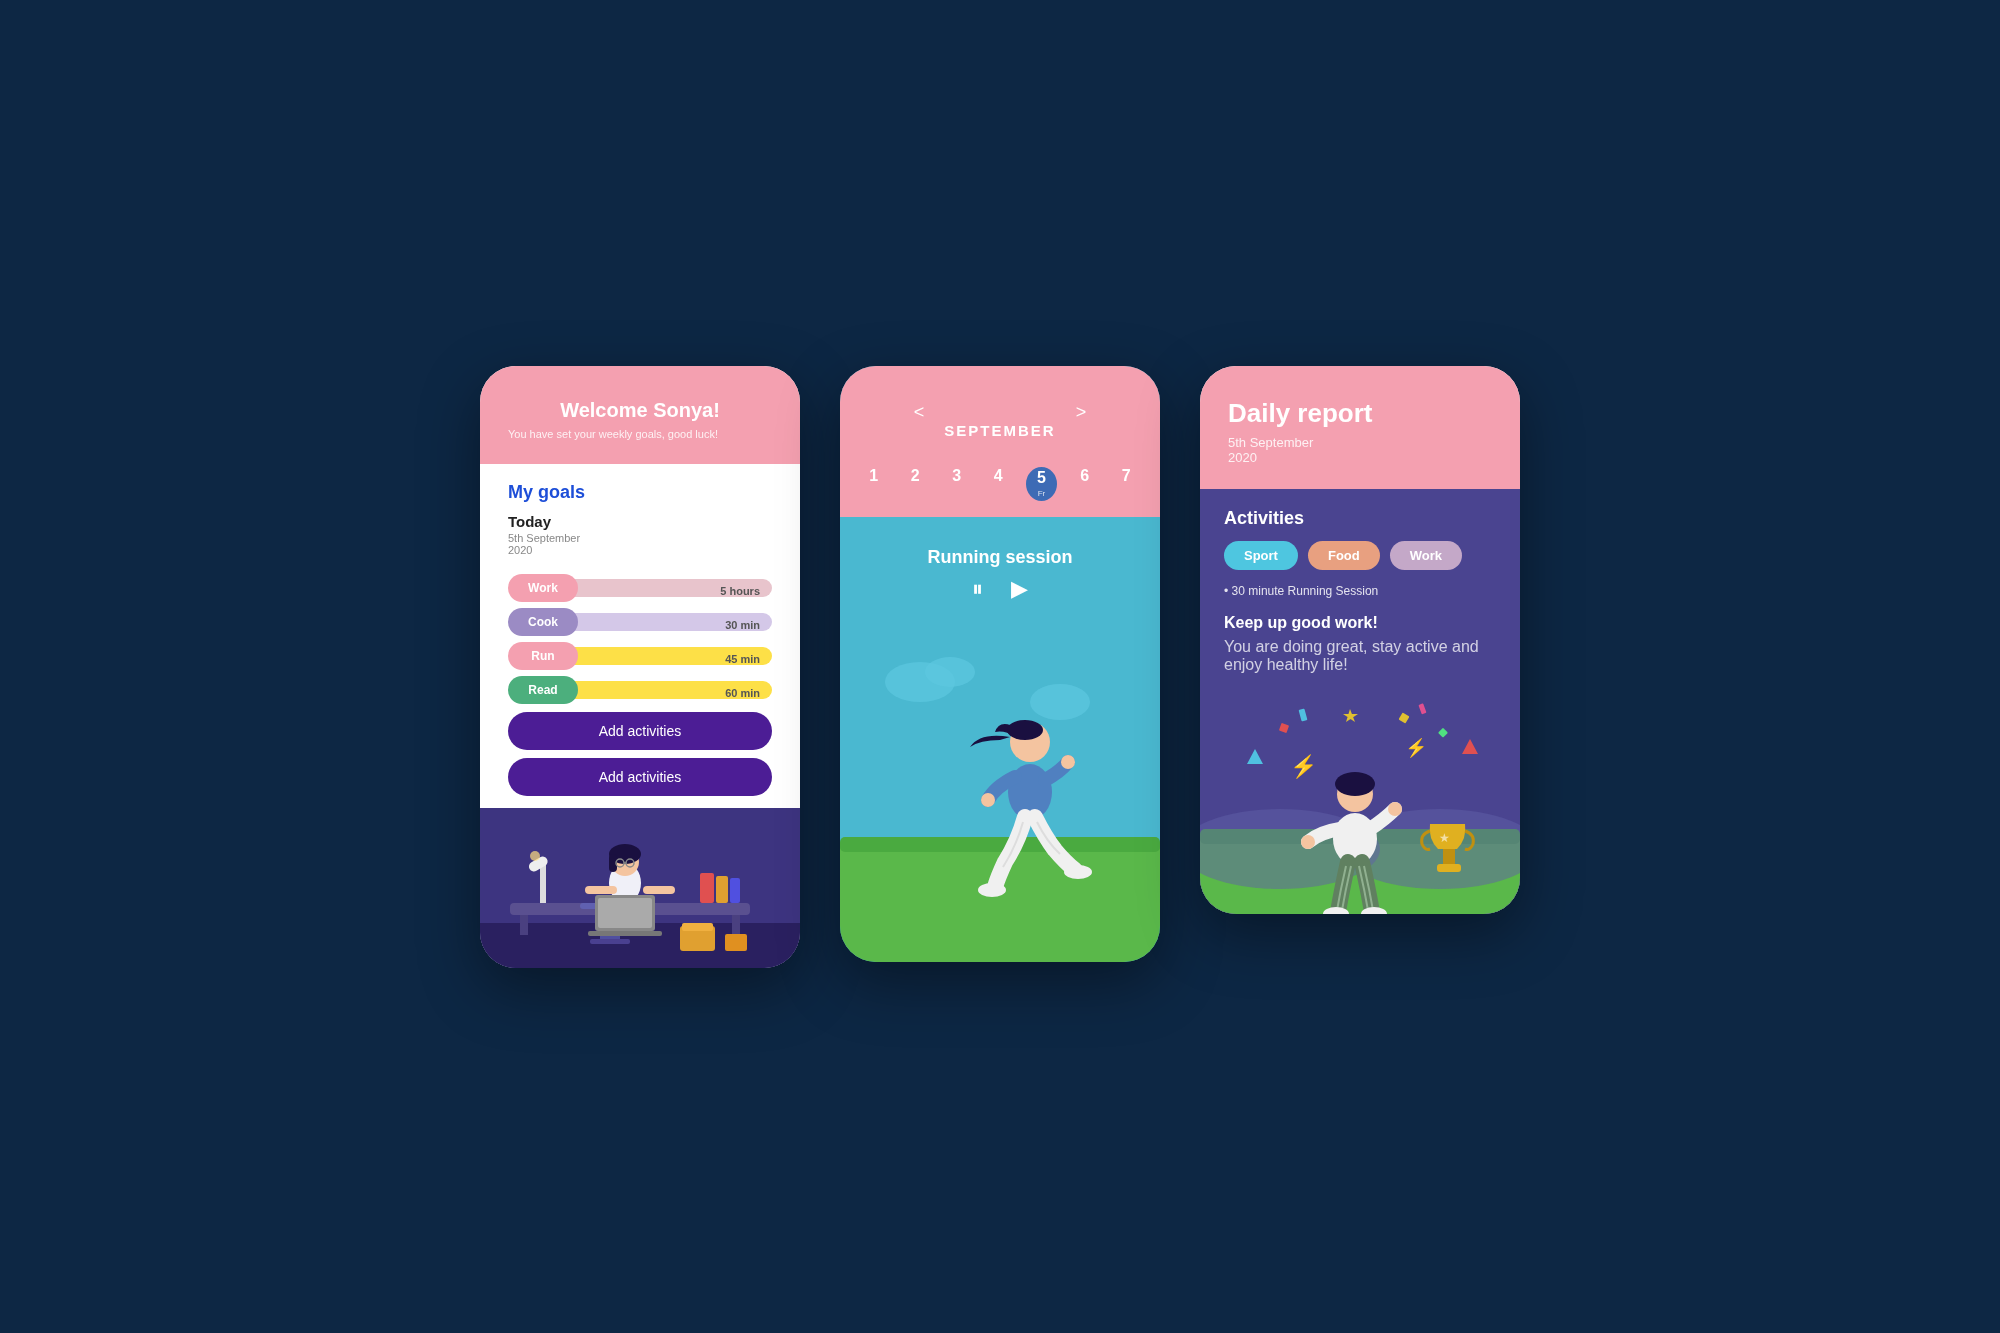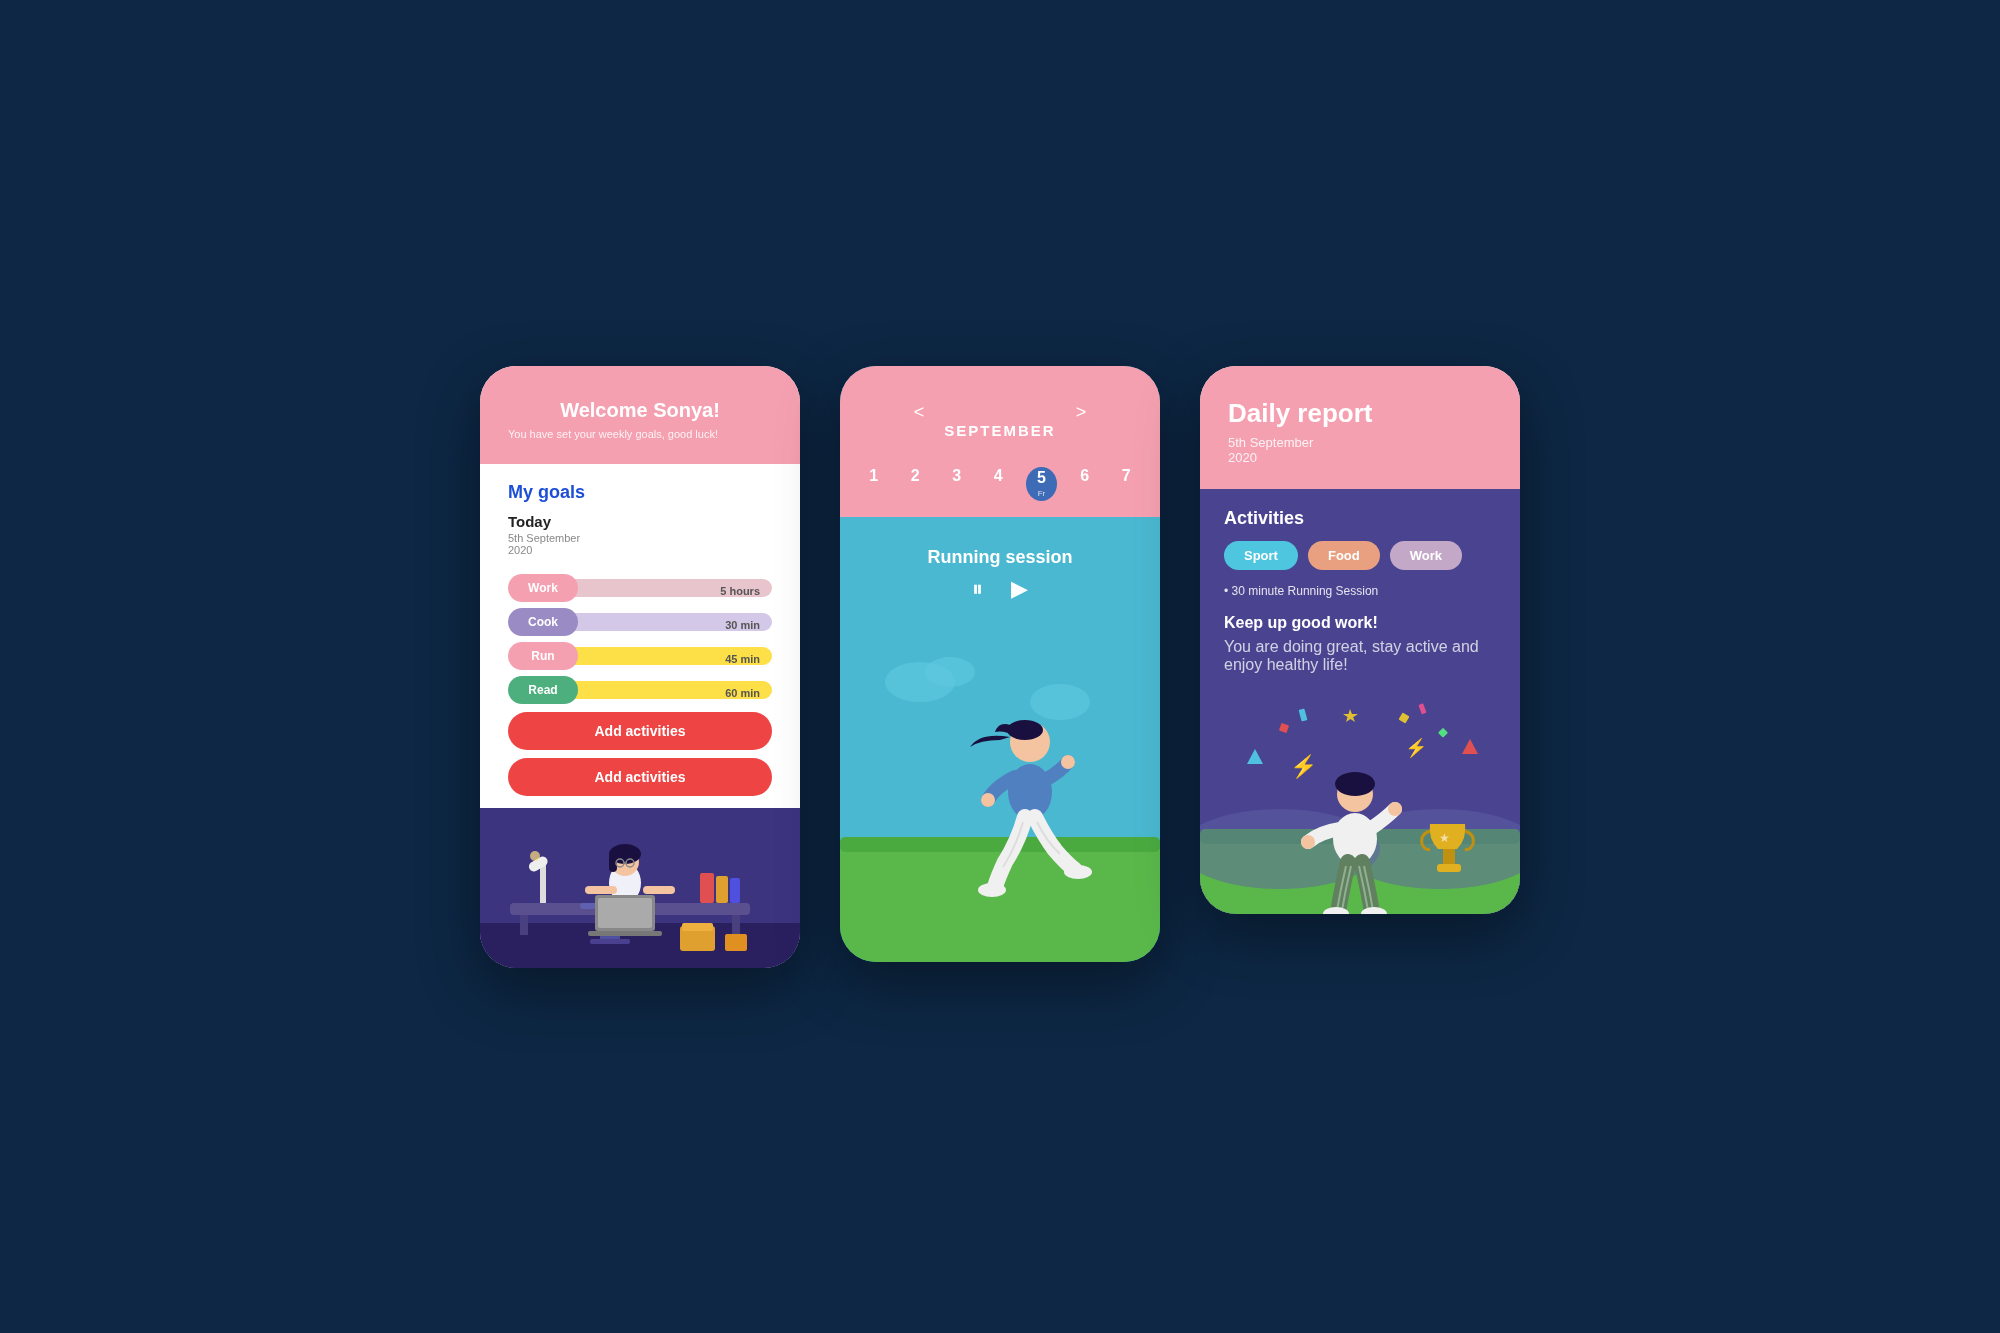--- a/index.html
+++ b/index.html
@@ -97,24 +97,24 @@
     .label-cook { background: #9b8bc4; }
     .label-run { background: #f4a0b0; }
     .label-read { background: #4caf7d; }
     .progress-work { background: #e8c4cc; width: 80%; }
     .progress-cook { background: #d4c8e8; width: 55%; }
     .progress-run { background: #fde047; width: 65%; }
     .progress-read { background: #fde047; width: 70%; }
 
     .add-activity-btn {
       display: block;
-      background: #ef4444;
+      background: #4c1d95;
       color: #fff;
       font-size: 14px;
-      font-weight: 700;
+      font-weight: 400;
       text-align: center;
       border-radius: 22px;
       padding: 11px 20px;
       margin: 8px 28px;
       cursor: pointer;
     }
 
     .phone1-illustration {
       background: #3d3480;
       height: 160px;

